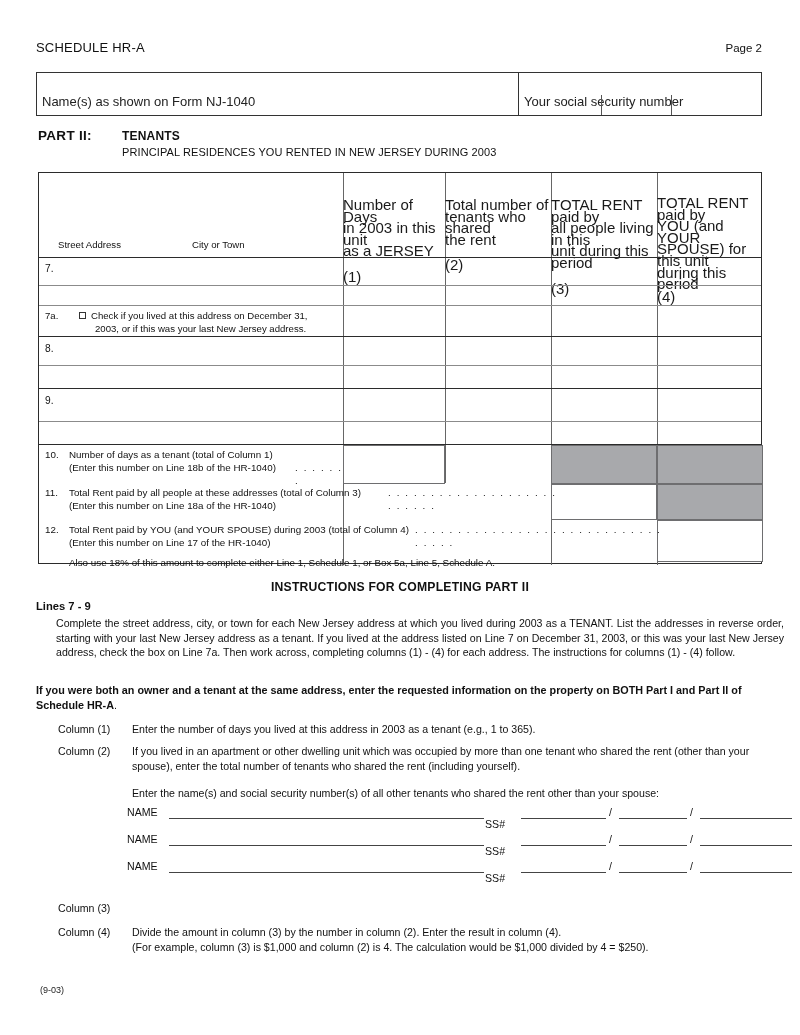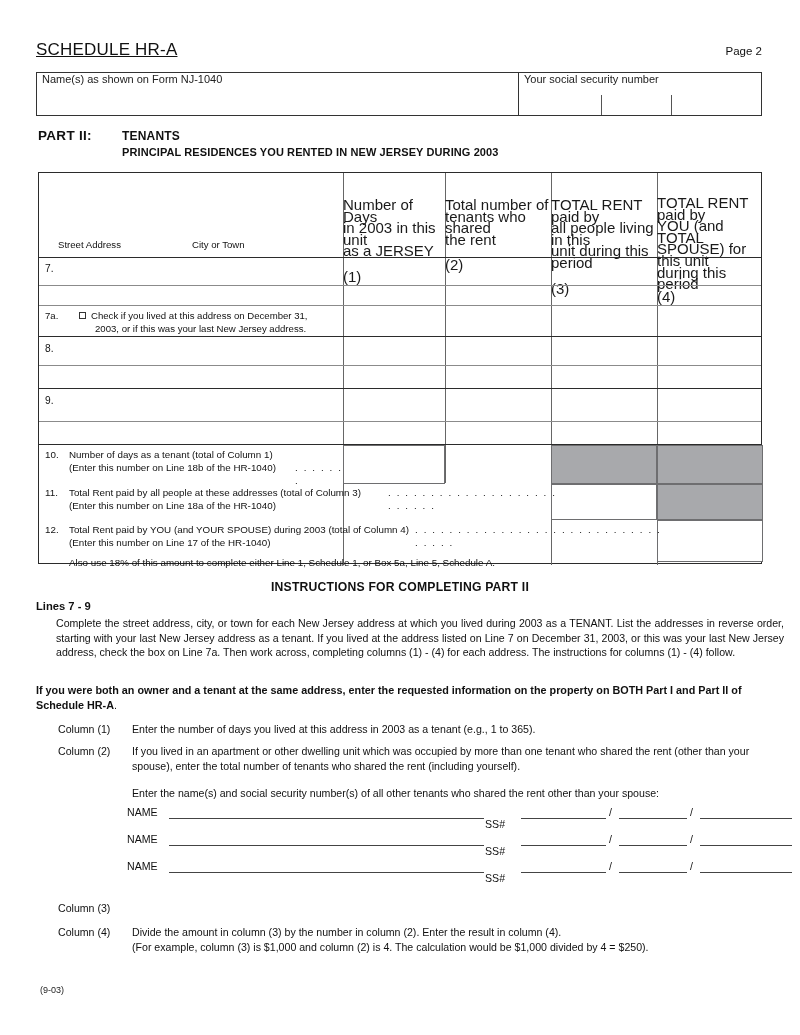--- a/index.html
+++ b/index.html
@@ -15,52 +15,52 @@
   }
 
   .page { position: absolute; left: 0; top: 0; width: 800px; height: 1035px; }
 
   
   .top-row {
     position: absolute;
     left: 36px; top: 40px; width: 726px;
     display: flex; justify-content: space-between; align-items: baseline;
   }
-  .sched-title { font-size: 17px; letter-spacing: .2px; text-decoration: underline; }
+  .sched-title { font-size: 13px; letter-spacing: .2px; }
   .page-num { font-size: 11.5px; }
 
   
   .namebox {
     position: absolute;
     left: 36px; top: 72px; width: 726px; height: 44px;
     border: 1px solid #333;
     display: flex;
   }
   .namebox-left { flex: 0 0 482px; border-right: 1px solid #333; position: relative; }
   .namebox-right { flex: 1 1 auto; position: relative; }
-  .field-cap { position: absolute; left: 5px; top: 0; font-size: 11px; color: #222; }
+  .field-cap { position: absolute; left: 5px; top: 21px; font-size: 13px; color: #222; }
   .ssn-div {
     position: absolute; top: 22px; bottom: 0; width: 0;
     border-left: 1px solid #555;
   }
   .ssn-div.d1 { left: 82px; }
   .ssn-div.d2 { left: 152px; }
 
   
   .part-head {
     position: absolute; left: 38px; top: 128px;
     font-size: 13.5px; font-weight: bold; letter-spacing: .3px;
   }
   .part-sub1 {
     position: absolute; left: 122px; top: 129px;
     font-size: 12px; font-weight: bold; letter-spacing: .2px;
   }
   .part-sub2 {
     position: absolute; left: 122px; top: 146px;
-    font-size: 11px; font-weight: bold; letter-spacing: .1px;
+    font-size: 11px; font-weight: normal; letter-spacing: .1px;
   }
 
   
   .tbl {
     position: absolute;
     left: 38px; top: 172px; width: 724px; height: 392px;
     border: 1.4px solid #2b2b2b;
     background: #fff;
   }
   
@@ -186,21 +186,21 @@
       <span class="thead-num" style="margin-top:14px">(2)</span>
     </div>
     <div class="thead-cell" style="left:512px;width:106px">
       <span>TOTAL RENT paid by</span><br>
       <span>all people living in this</span><br>
       <span>unit during this period</span>
       <span class="thead-num" style="margin-top:14px">(3)</span>
     </div>
     <div class="thead-cell" style="left:618px;width:106px;padding-top:8px">
       <span>TOTAL RENT paid by</span><br>
-      <span>YOU (and TOTAL</span><br>
+      <span>YOU (and YOUR</span><br>
       <span>SPOUSE) for this unit</span><br>
       <span>during this period</span>
       <span class="thead-num" style="margin-top:1px">(4)</span>
     </div>
     <span class="lbl-street">Street Address</span>
     <span class="lbl-city">City or Town</span>
 
     <span class="hrule thick" style="top:84px"></span>
     <span class="hrule" style="top:112px"></span>
     <span class="hrule" style="top:132px"></span>

